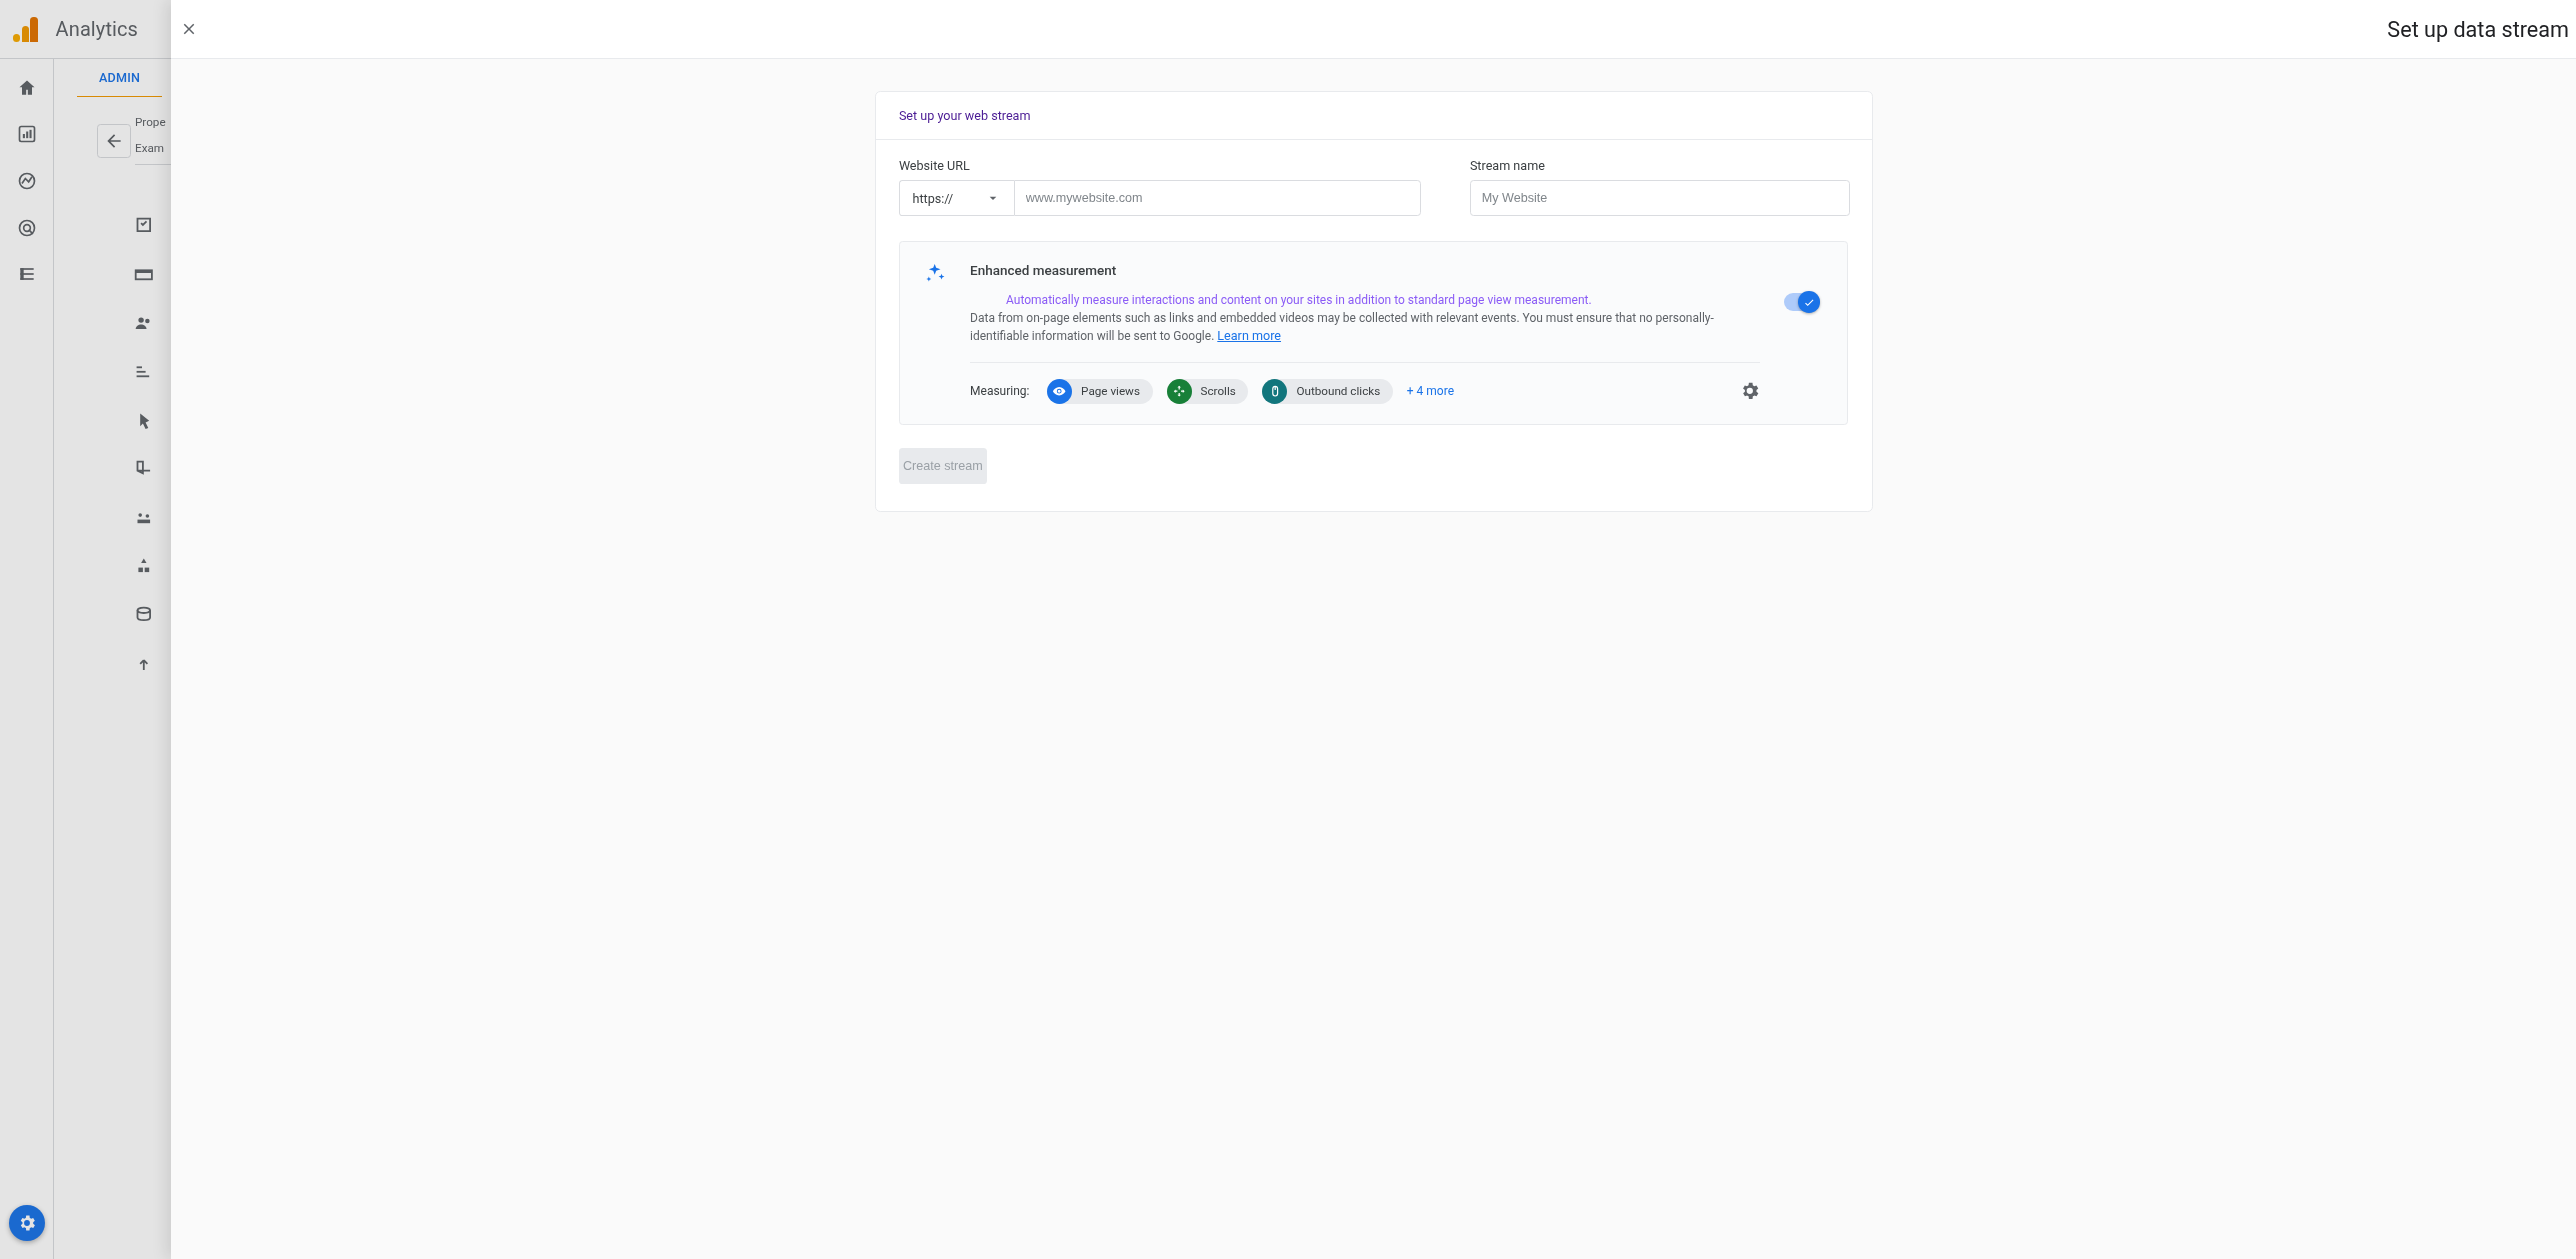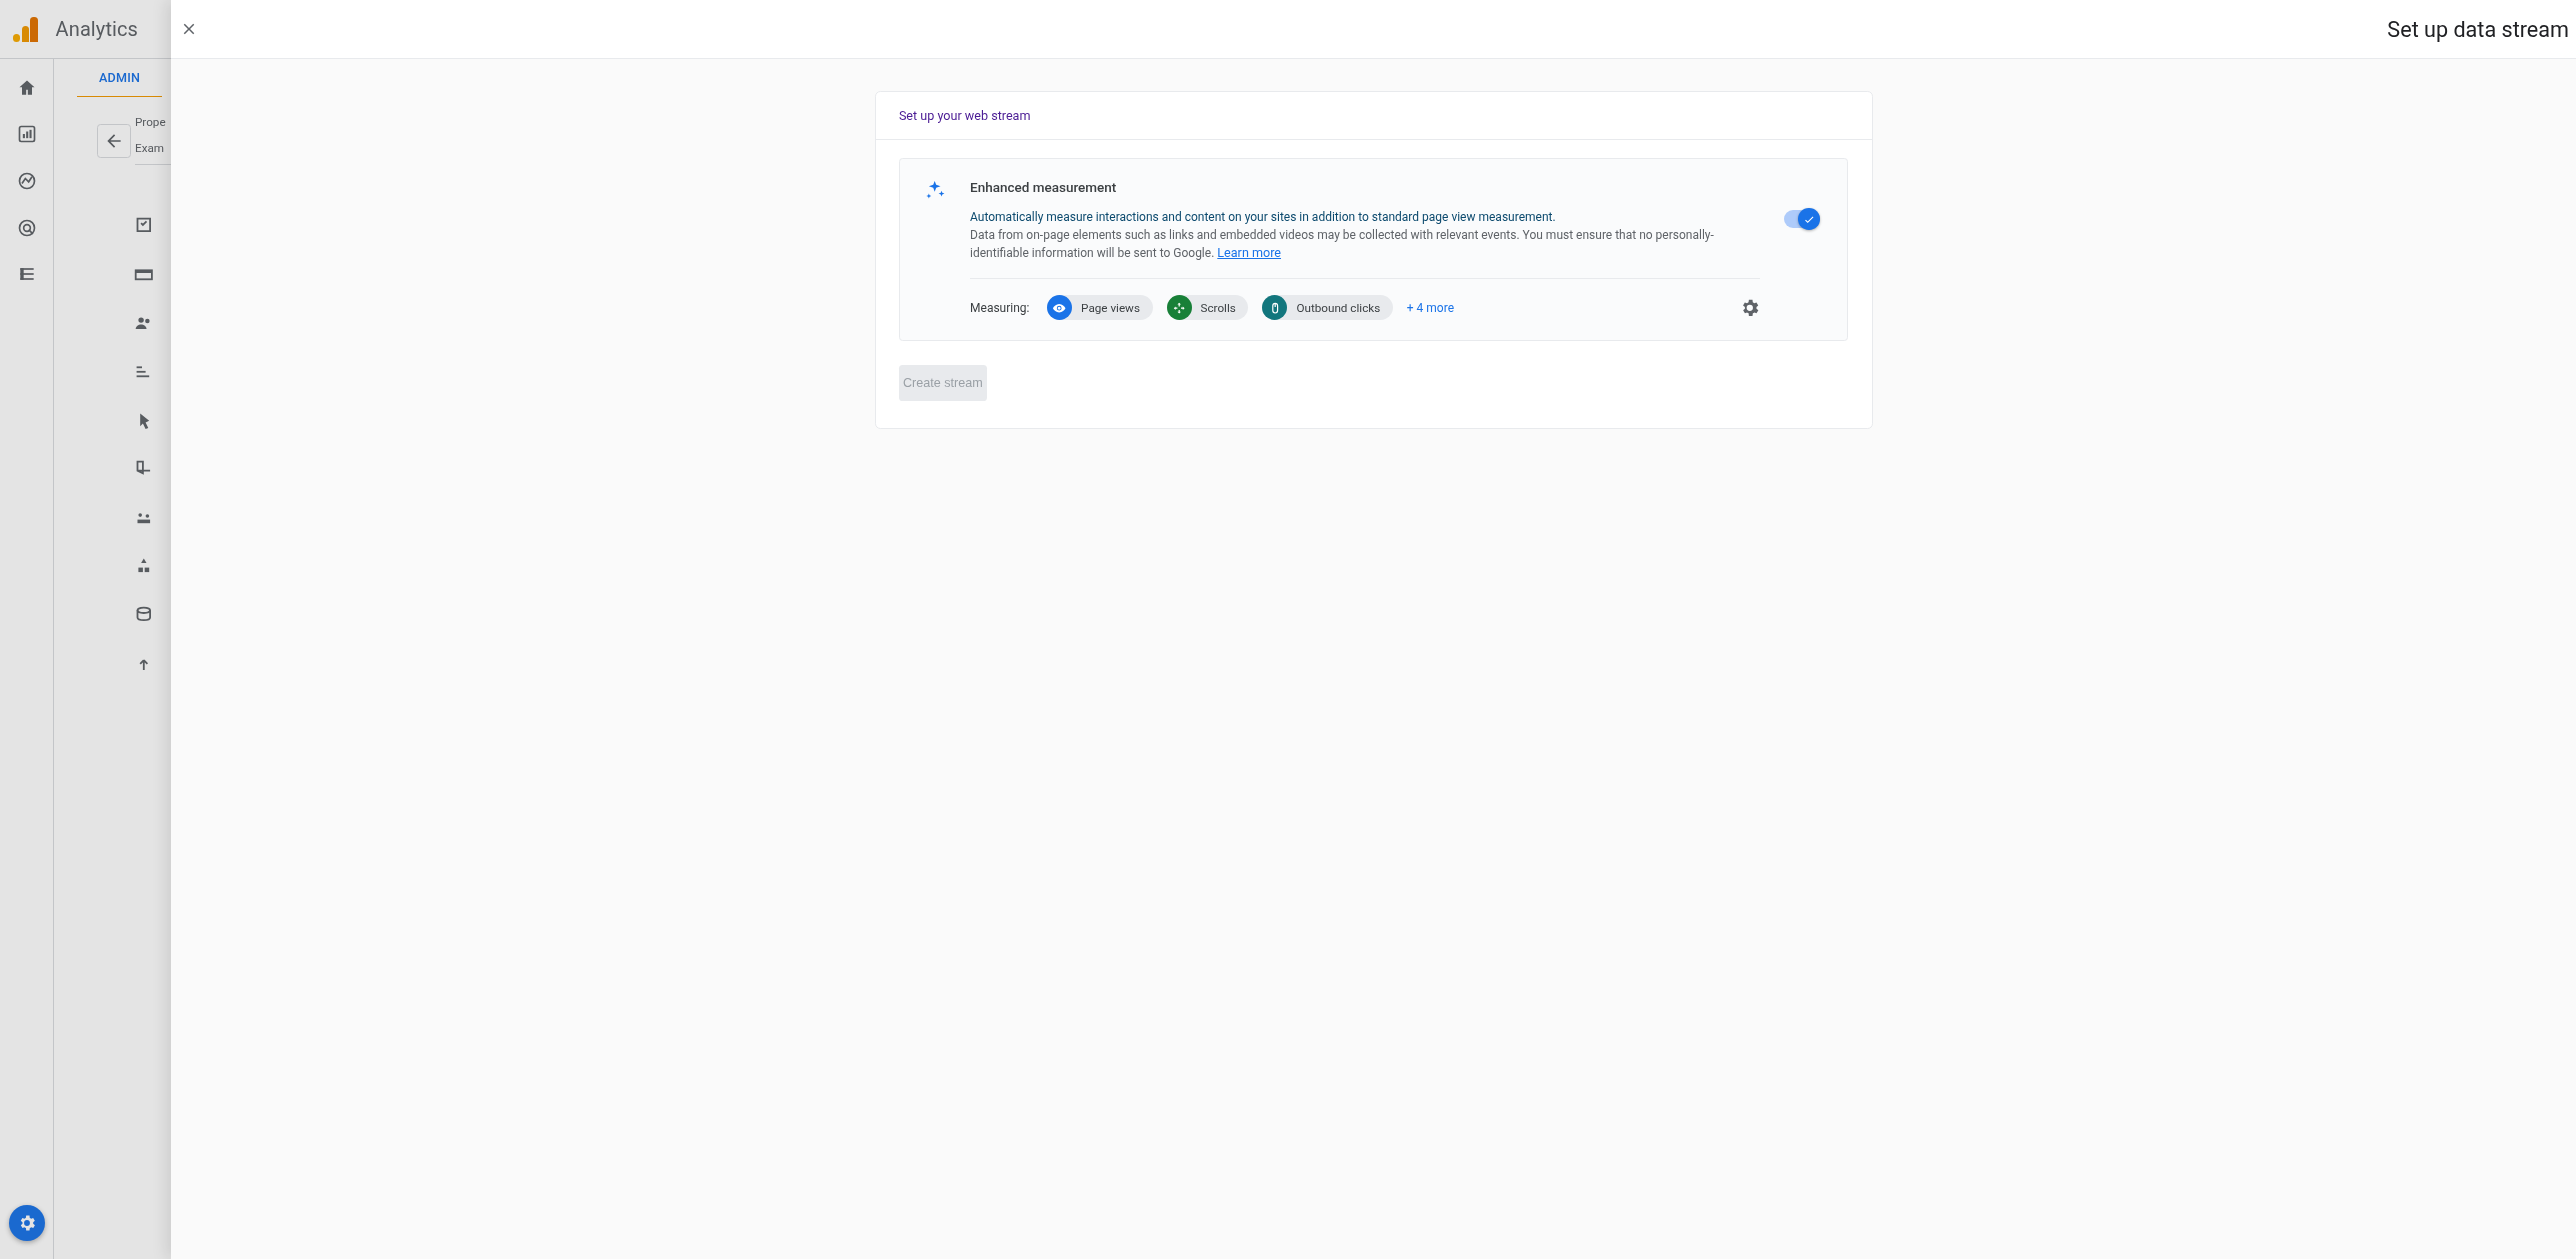--- a/index.html
+++ b/index.html
@@ -107,21 +107,21 @@
   }
   .name-input::placeholder { color:#80868b; }
 
   .enhanced-box {
     border:0.9px solid #e8eaed; border-radius:3.6px; background:#fafbfc;
     padding:20px 23.4px; display:flex; gap:23.4px;
   }
   .sparkle-col { flex:0 0 21.6px; color:#1a73e8; }
   .enhanced-main { flex:1; }
   .enh-title { font-size:13.5px; font-weight:500; color:#3c4043; margin-bottom:12.6px; }
-  .enh-desc1 { font-size:12px; color:#0c4a6e; line-height:1.5; }
+  .enh-desc1 { font-size:12px; color:#8b5cf6; line-height:1.5;margin-left:36px; }
   .enh-desc2 { font-size:12px; color:#5f6368; line-height:1.5; }
   .enh-desc2 a { color:#1a73e8; text-decoration:underline; cursor:pointer; font-size:12.6px; }
   .enh-divider { height:0.9px; background:#e8eaed; margin:16px 0; }
   .measure-row { display:flex; align-items:center; gap:14px; }
   .measuring-label { font-size:12px; color:#3c4043; margin-right:3.6px; }
   .pill {
     display:flex; align-items:center; background:#e8eaed; border-radius:12.6px;
     height:25px; padding-right:12.6px; font-size:11.7px; color:#3c4043;
   }
   .pill .pill-icon {
@@ -278,20 +278,40 @@
           </svg>
       </div>
       <div class="panel-title">Set up data stream</div>
     </div>
 
     <div class="panel-body">
       <div class="card">
         <div class="card-head">Set up your web stream</div>
         <div class="card-body">
 
+          <div class="field-row">
+            <div class="field">
+              <div class="field-label">Website URL</div>
+              <div class="url-group">
+                <div class="proto-select">
+                  <span>https://</span>
+                  <span class="caret">
+                    <svg viewBox="0 0 24 24" width="16" height="16" fill="#5f6368">
+                        <path d="M7 10l5 5 5-5z"></path>
+                      </svg>
+                  </span>
+                </div>
+                <input class="url-input" placeholder="www.mywebsite.com" style="">
+              </div>
+            </div>
+            <div class="field">
+              <div class="field-label">Stream name</div>
+              <input class="name-input" placeholder="My Website" style="">
+            </div>
+          </div>
 
           <div class="enhanced-box">
             <div class="sparkle-col">
               <svg viewBox="0 0 24 24" width="23.4" height="23.4" fill="#1a73e8">
                 <path d="M12 2l1.5 4L18 7.5 13.5 9 12 13l-1.5-4L6 7.5 10.5 6zM19 12l.8 2.2L22 15l-2.2.8L19 18l-.8-2.2L16 15l2.2-.8zM6 15l.7 1.8L8.5 17.5 6.7 18.2 6 20l-.7-1.8L3.5 17.5l1.8-.7z"></path>
               </svg>
             </div>
             <div class="enhanced-main">
               <div class="enh-title">Enhanced measurement</div>
               <div class="enh-desc1">Automatically measure interactions and content on your sites in addition to standard page view measurement.</div>

